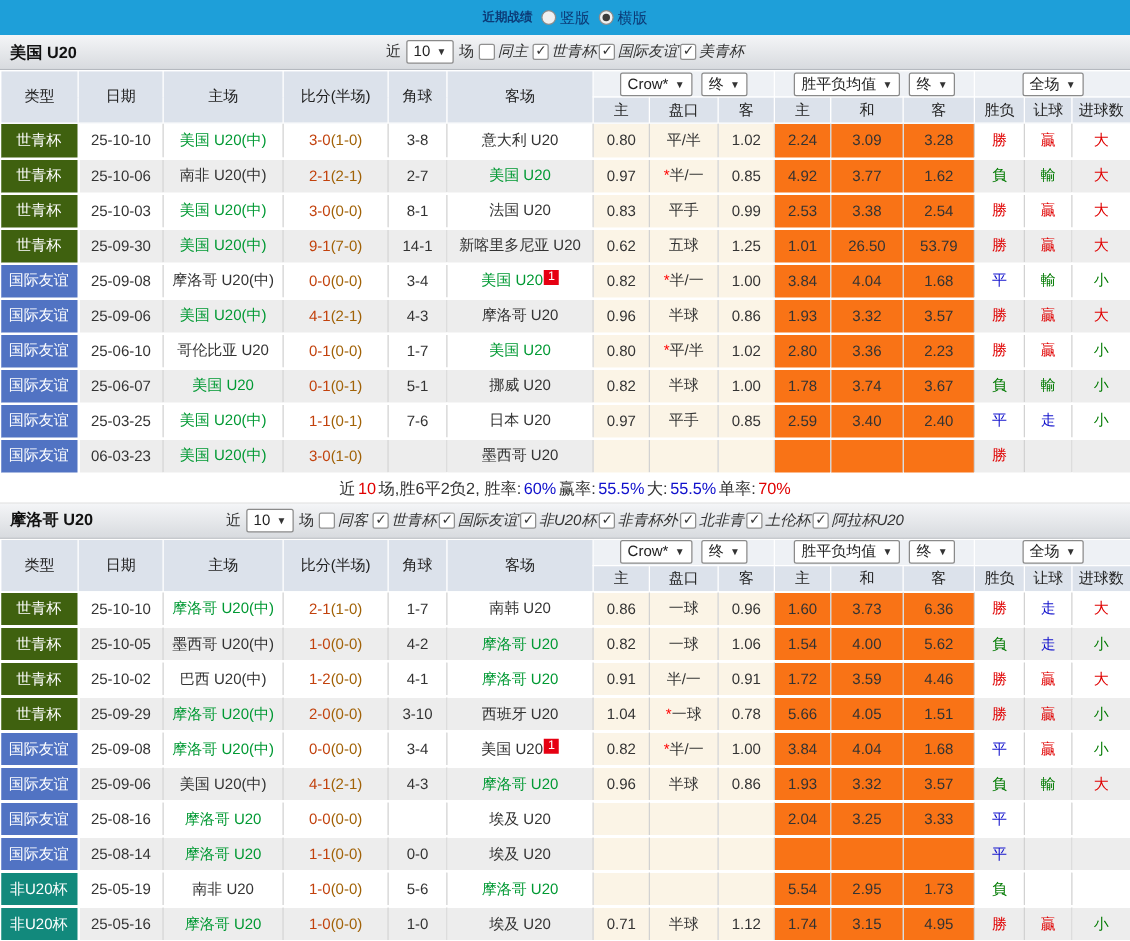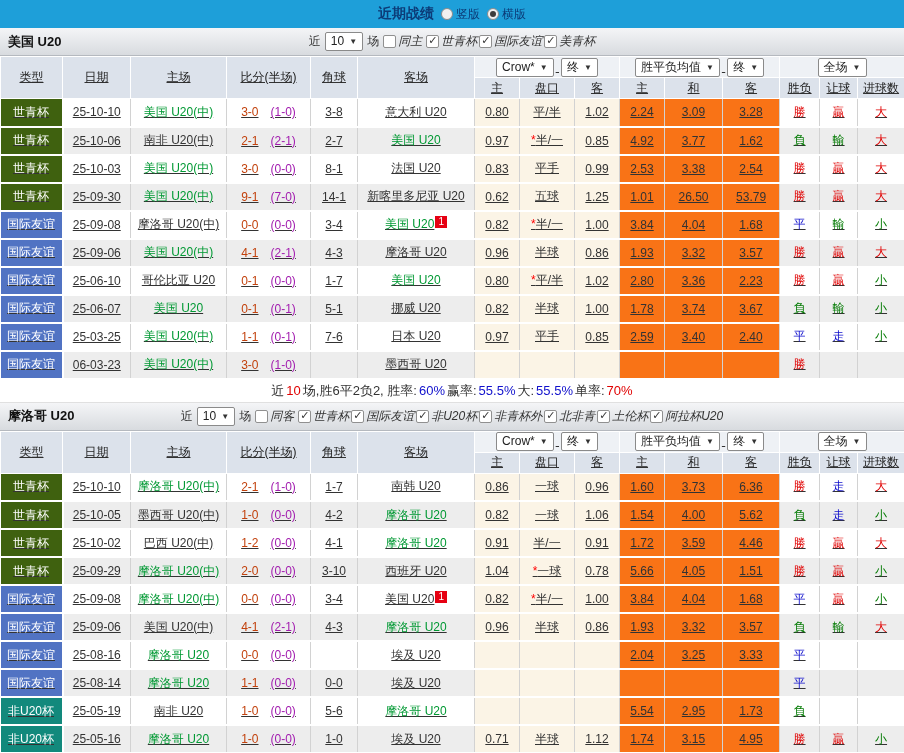--- a/index.html
+++ b/index.html
@@ -9,21 +9,21 @@
     font-family:"Liberation Sans","DejaVu Sans",sans-serif;
     font-size:12px;
     color:#333;
     background:#fff;
   }
   
   .topbar {
     height:28px; background:#1e9fd9;
     display:flex; align-items:center; justify-content:center; gap:7px;
   }
-  .topbar .title { color:#0c3c78; font-weight:bold; font-size:14px; }
+  .topbar .title { color:#0c3c78; font-weight:bold; font-size:10px; }
   .topbar label { color:#0c3c78; display:flex; align-items:center; gap:3px; cursor:pointer;justify-content:flex-end; }
   .radio {
     width:12px; height:12px; border-radius:50%;
     background:#f0f0f0; border:1px solid #8c8c8c; display:inline-block; position:relative;
   }
   .radio.checked::after {
     content:''; position:absolute; left:2px; top:2px;
     width:6px; height:6px; border-radius:50%; background:#3c3c3c;
   }
   
@@ -46,40 +46,40 @@
     content:'✓'; position:absolute; left:1px; top:-2px;
     font-size:11px; font-weight:bold; color:#333;
   }
   .sel {
     background:#fff; border:1px solid #8a8a8a; border-radius:2px;
     padding:1px 5px; display:inline-flex; align-items:center;
     font-size:12px; color:#222; cursor:pointer; line-height:15px;
   }
   .sel::after { content:'▼'; font-size:8px; margin-left:5px; color:#333; }
   
-  table { border-collapse:collapse; width:904px; table-layout:fixed;text-decoration:underline; }
+  table { border-collapse:collapse; width:904px; table-layout:fixed; }
   thead th {
     background:#dce2eb; border:1px solid #fff;
     font-weight:normal; font-size:12px; color:#222;
     height:21px; text-align:center; padding:0;
   }
   thead th.selcell { background:#eef1f5; }
   thead .sel { margin:0 2px; }
   tbody td {
     height:28px; text-align:center; padding:0 1px;
     border-right:1px solid #d2d2d2; border-bottom:2px solid #fff;
     background:#fff; overflow:hidden; white-space:nowrap;
   }
   tr.even td { background:#ededed; }
   tbody td.oddsbg { background:#fbf4e6; }
   tbody td.avgbg  { background:#f97316; }
   td.type { color:#fff; border-right:2px solid #fff; }
   .t-green { color:#009933; }
   .s-main { color:#c2410c; }
-  .s-half { color:#a21caf;padding-left:12px; }
+  .s-half { color:#a16207; }
   .star { color:#ff0000; }
   .badge {
     background:#e60012; color:#fff; font-size:10px; line-height:12px;
     padding:0 3px; display:inline-block; vertical-align:top; margin-left:1px;
   }
   .c-r { color:#e00000; }
   .c-g { color:#007a00; }
   .c-b { color:#1010cc; }
   .c-k { color:#333; }
   .teamlink { cursor:pointer; }

